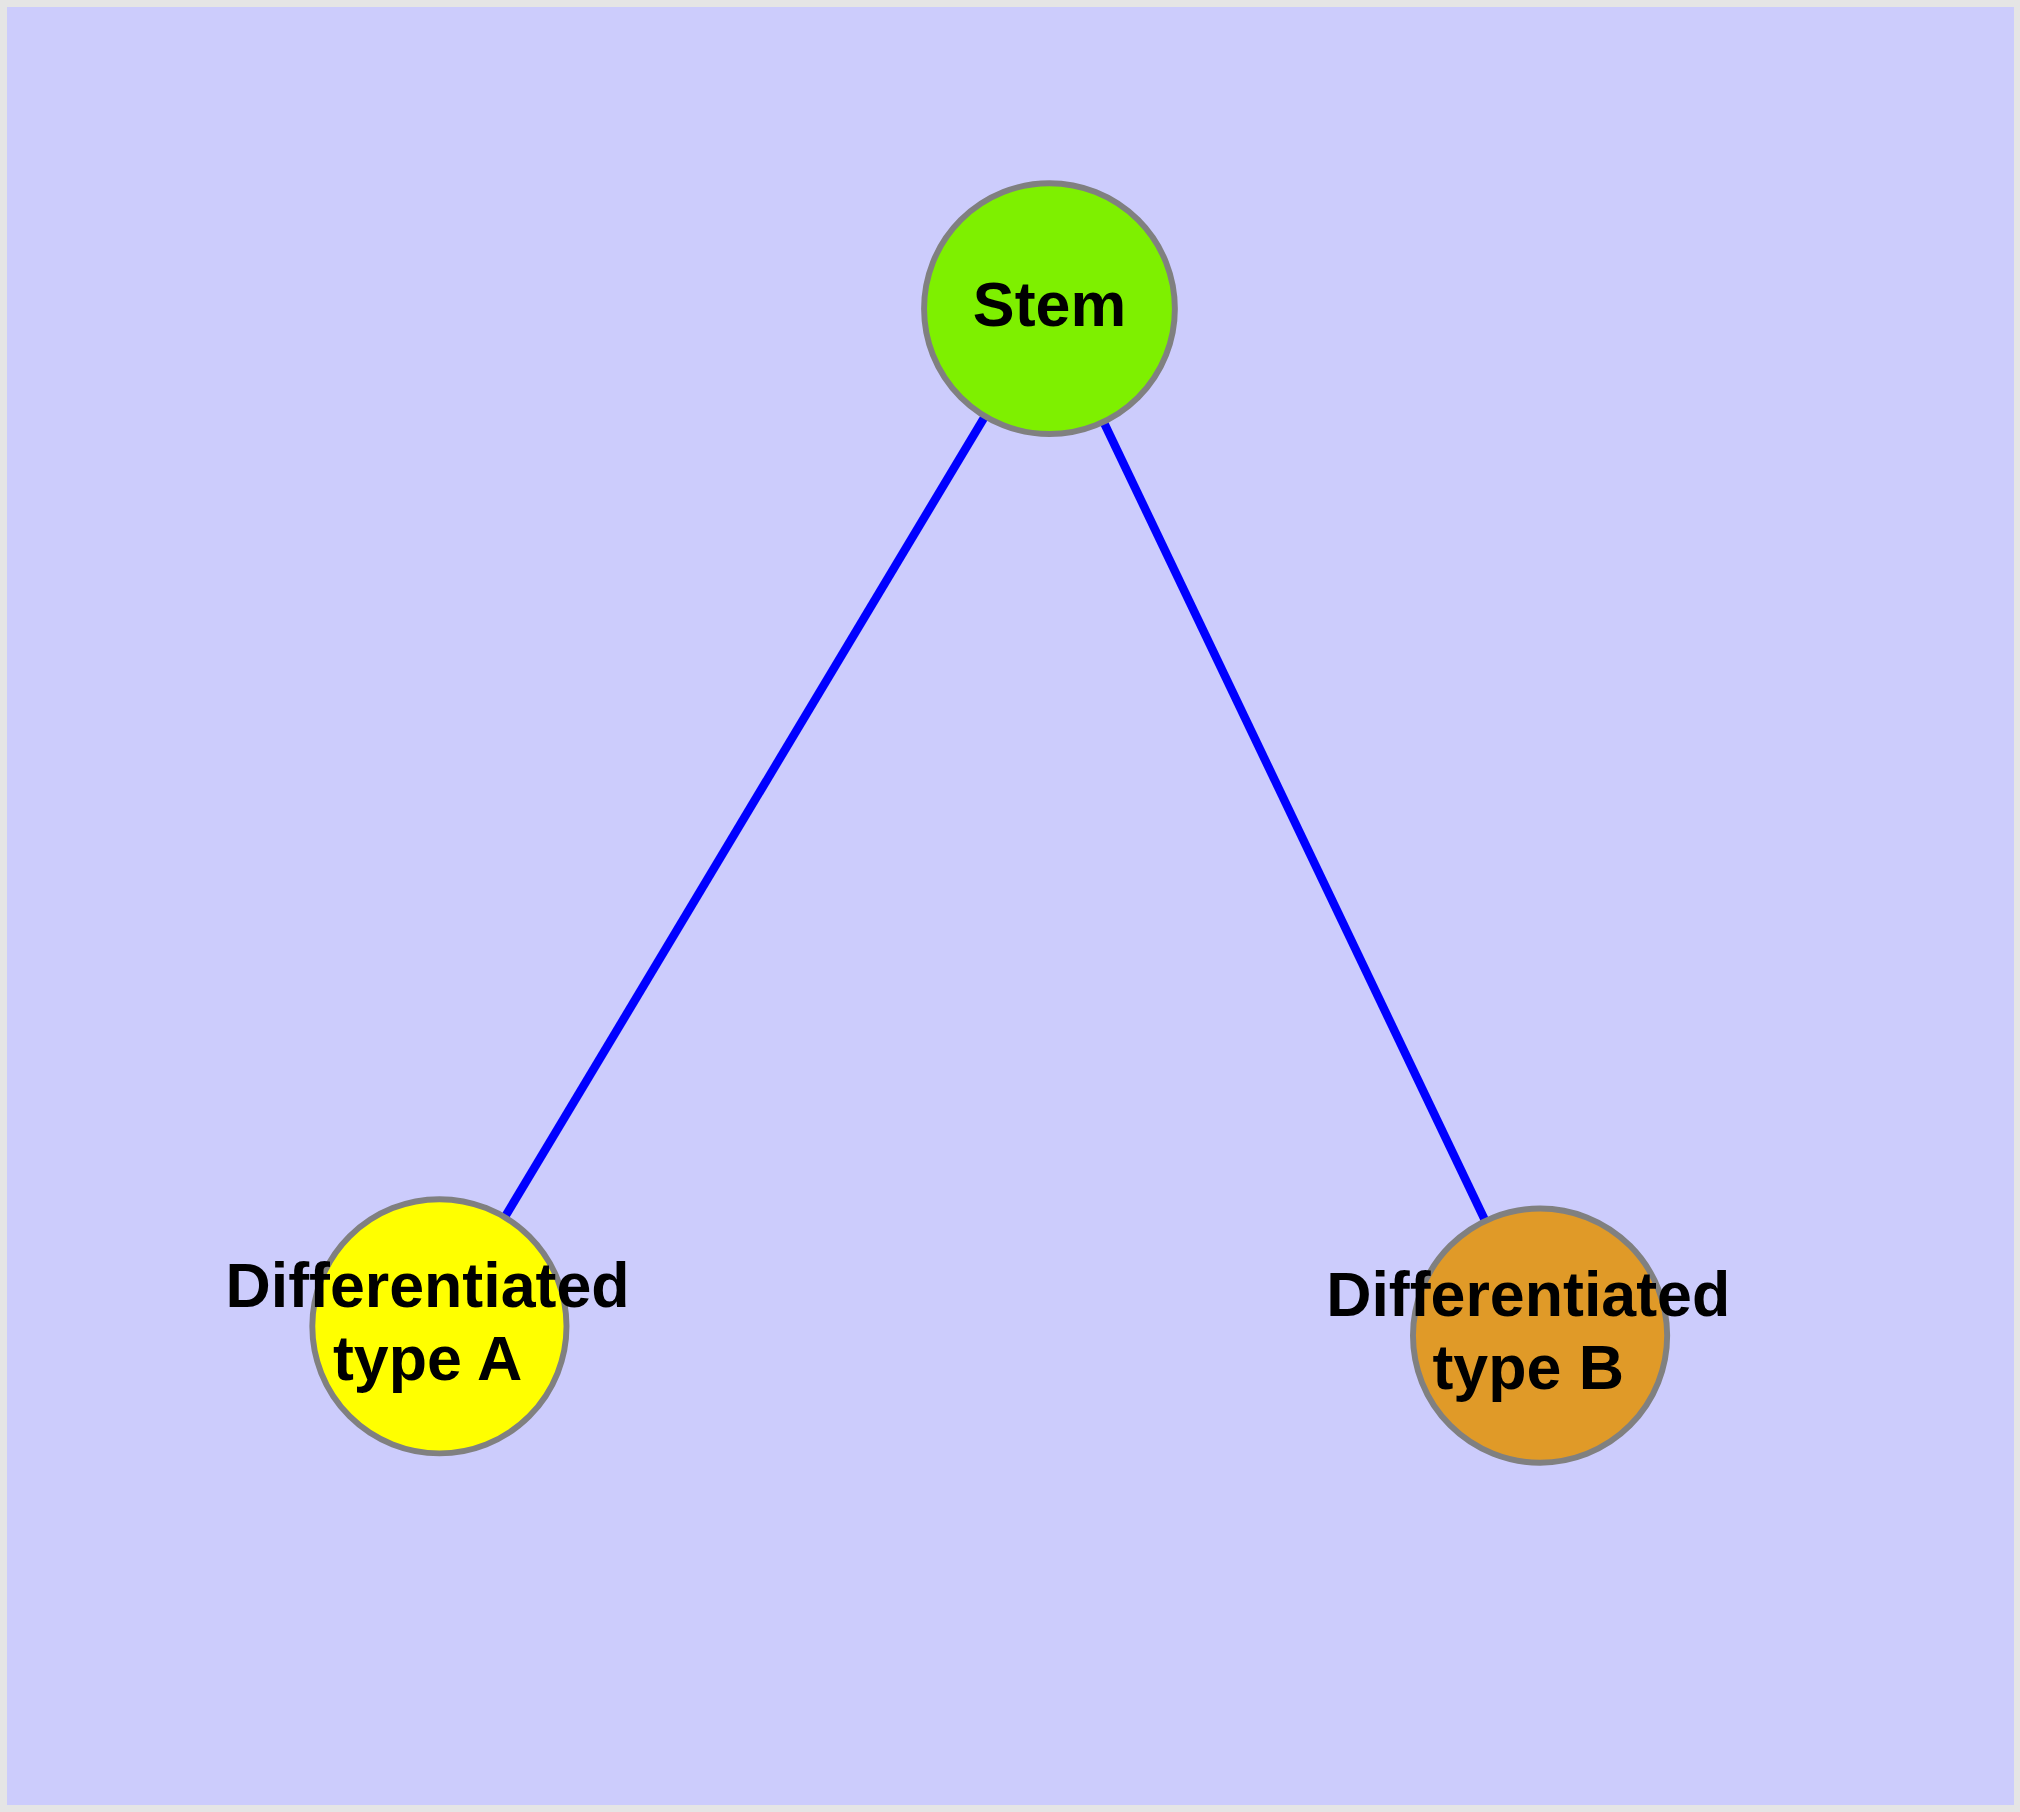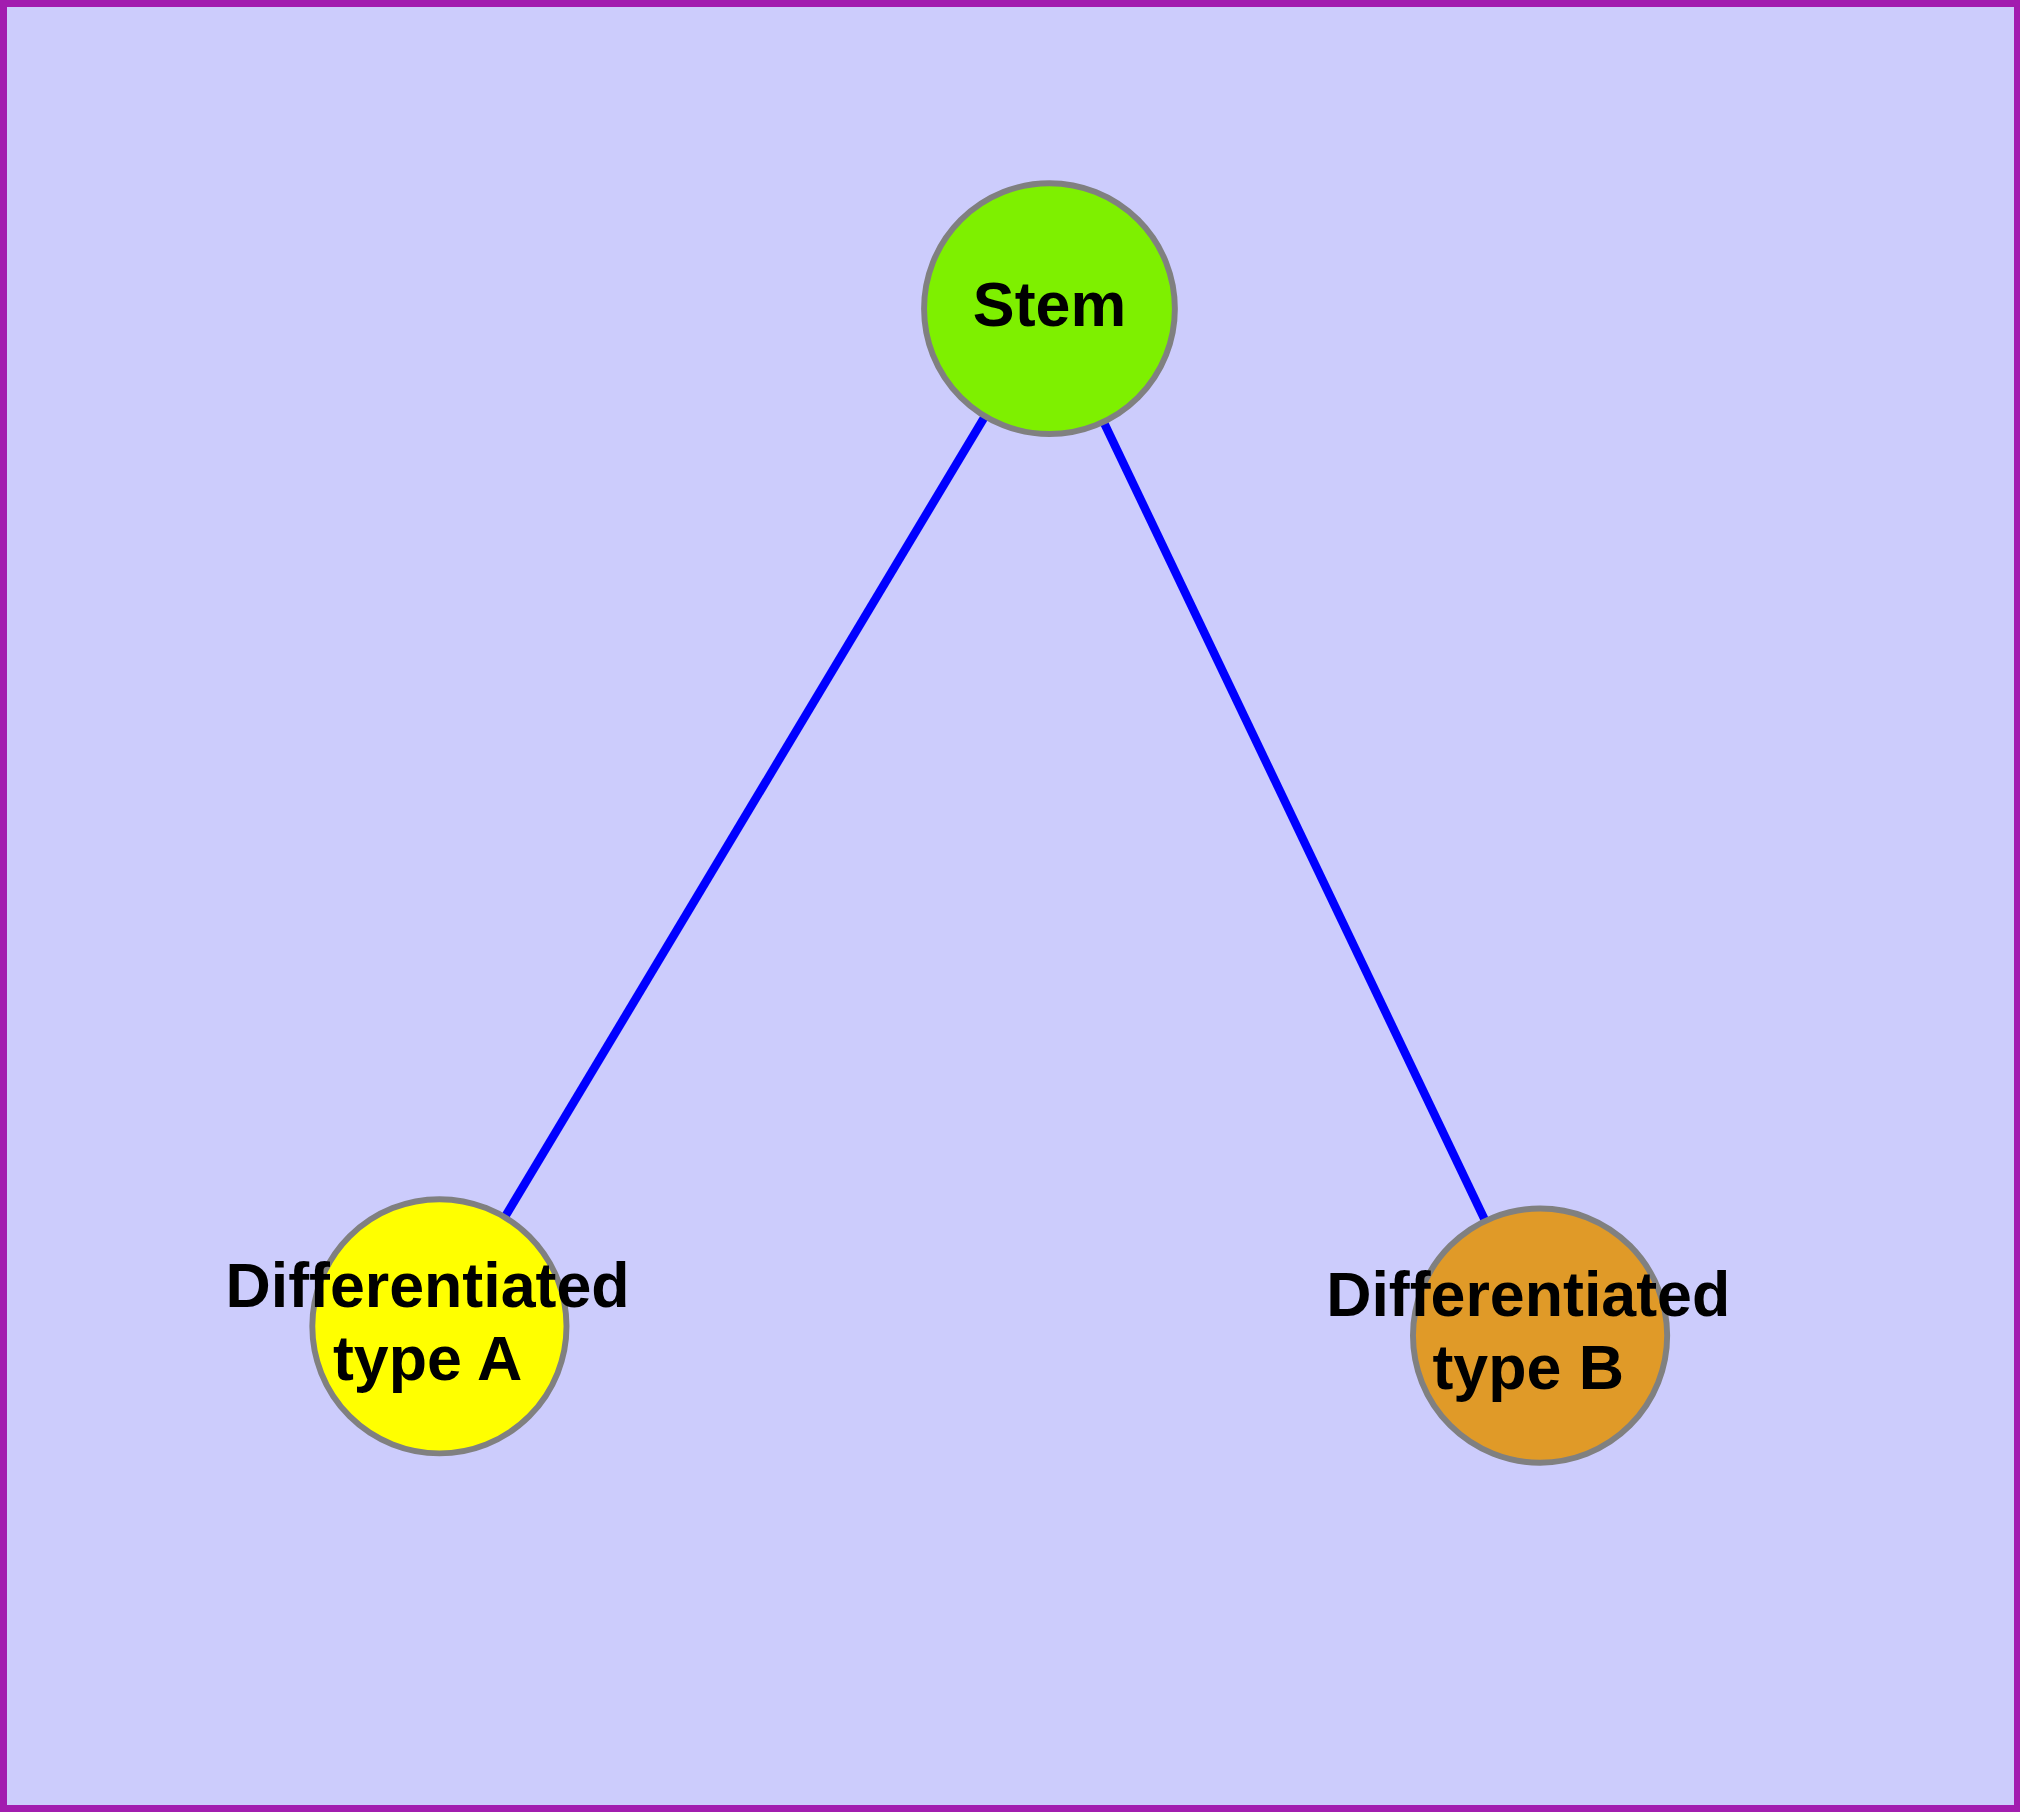--- a/index.html
+++ b/index.html
@@ -5,21 +5,21 @@
 <style>
   html, body {
     margin: 0;
     padding: 0;
     background: #ffffff;
   }
   #root {
     position: relative;
     width: 2021px;
     height: 1812px;
-    background: #a21caf;
+    background: #e5e5e5;
     overflow: hidden;
     font-family: "Liberation Sans", "DejaVu Sans", sans-serif;
   }
   #canvas {
     position: absolute;
     left: 6.8px;
     top: 6.8px;
     width: 2007px;
     height: 1798px;
     background: #ccccfc;

